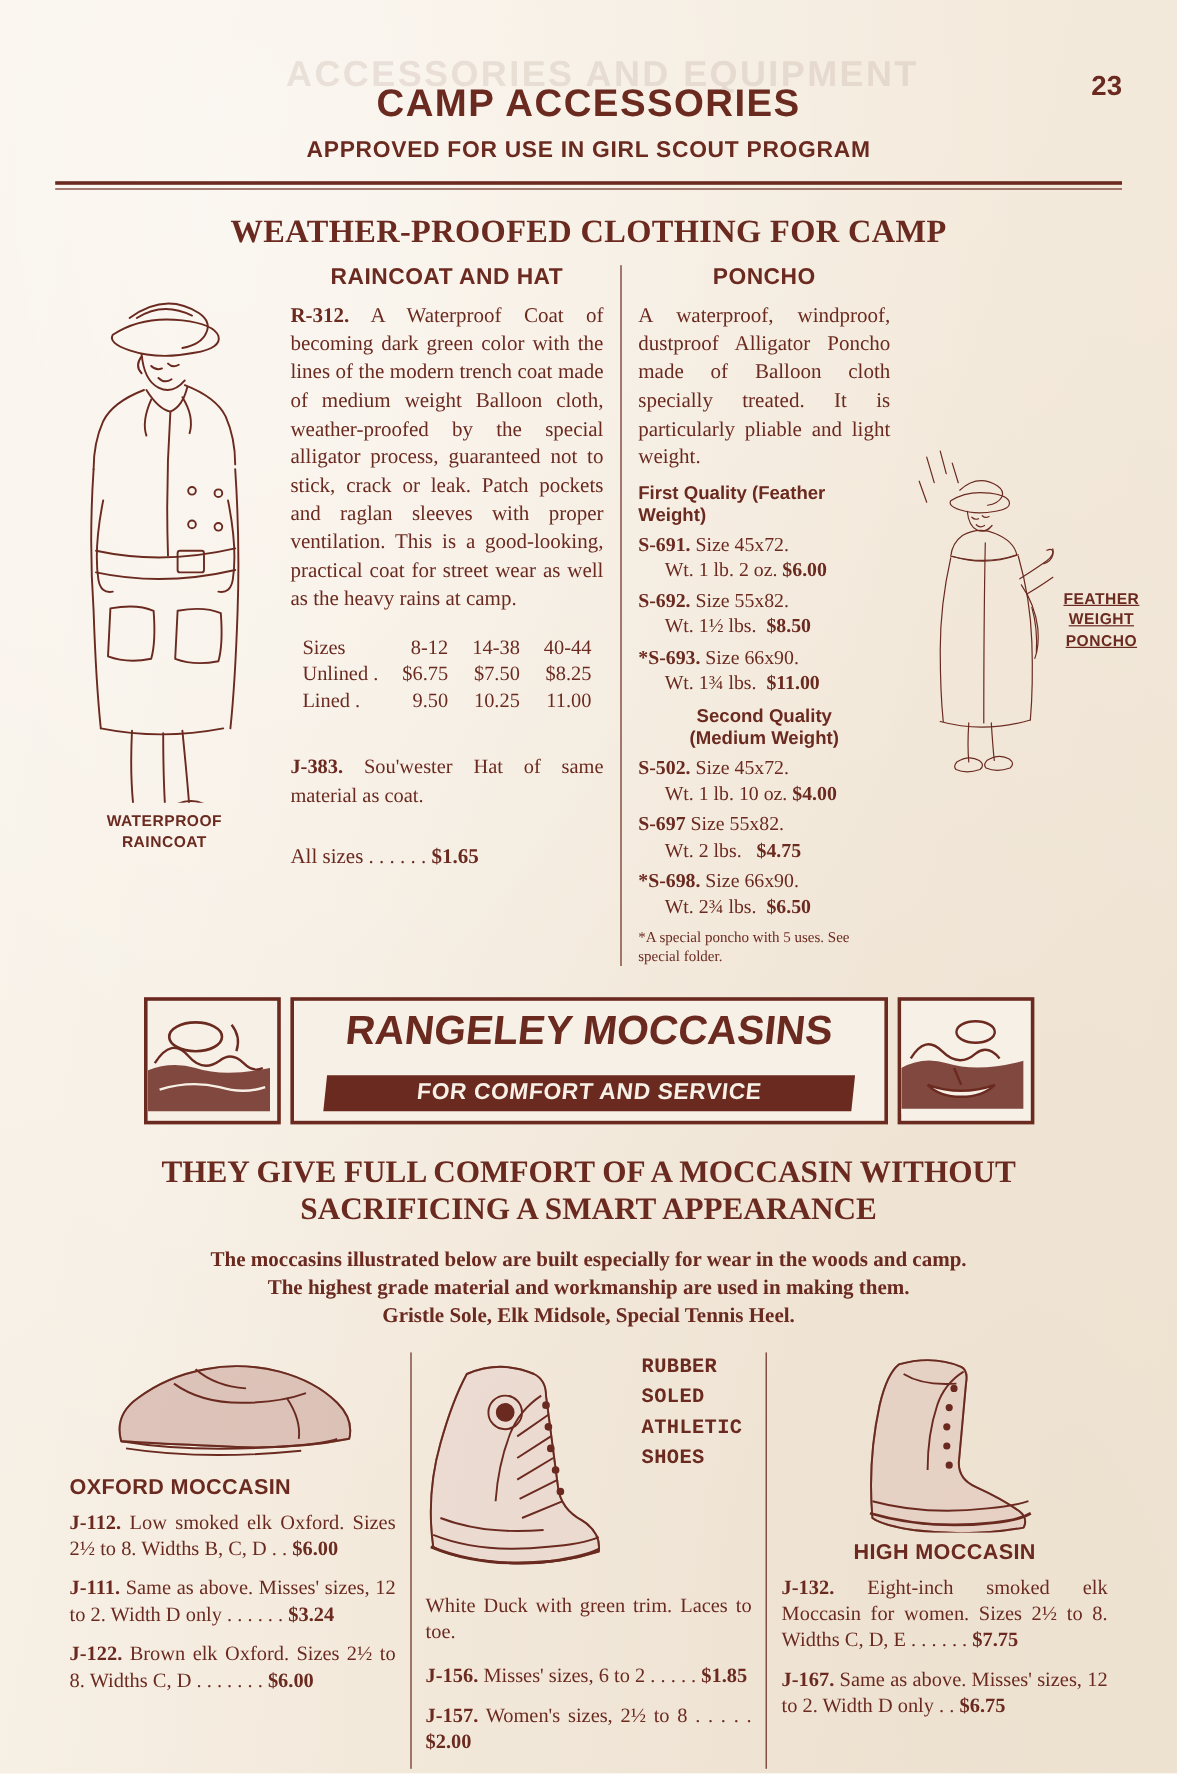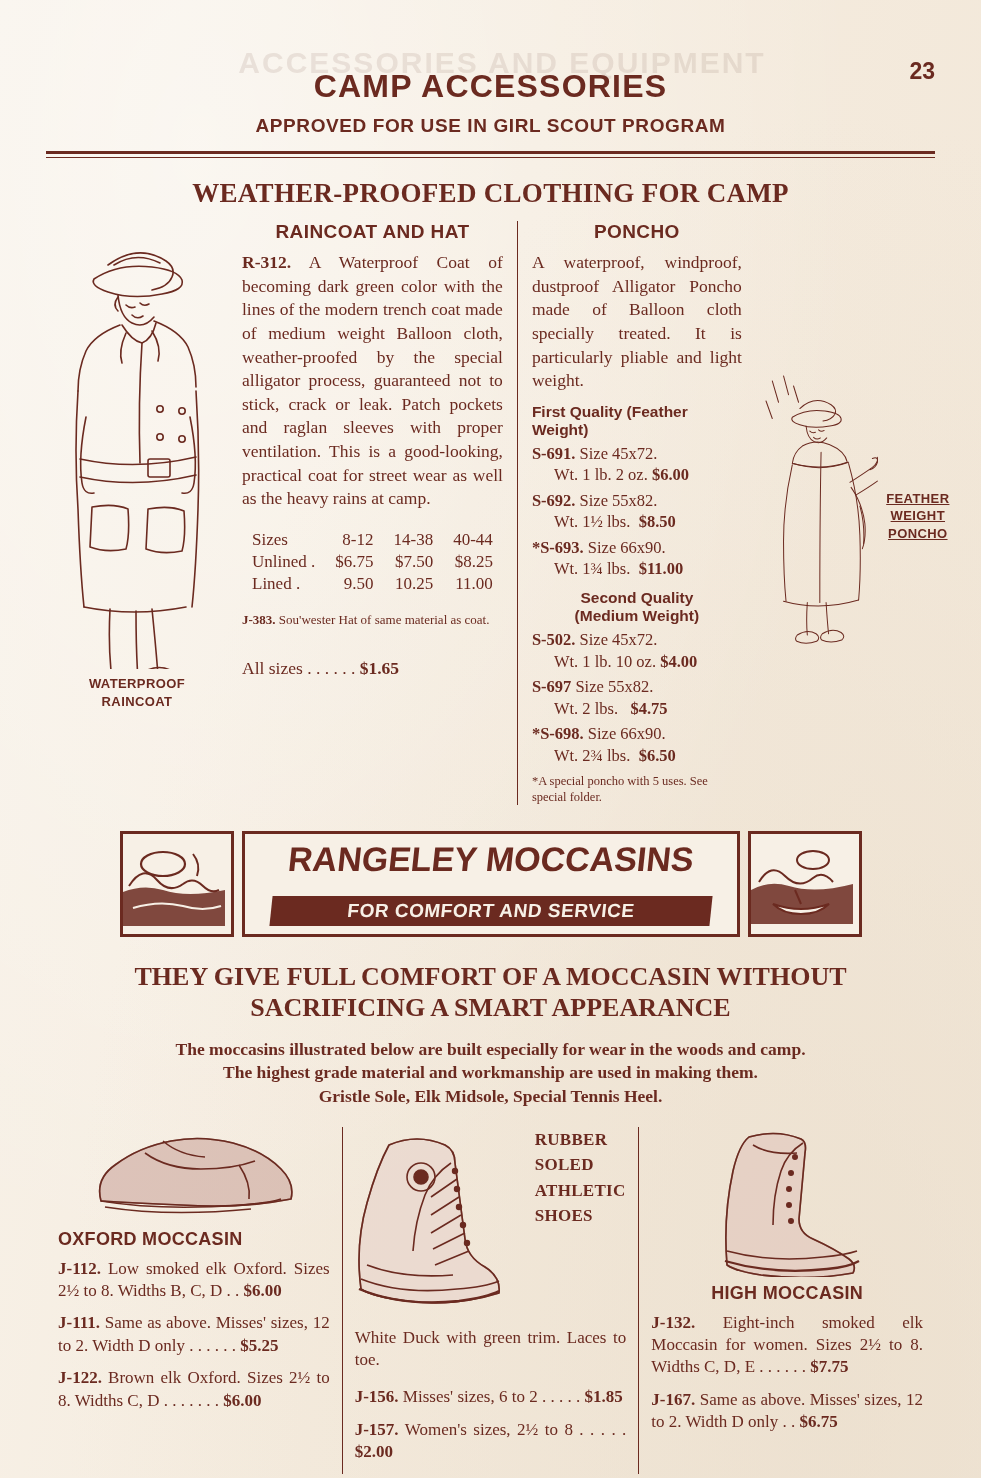--- a/index.html
+++ b/index.html
@@ -151,22 +151,22 @@
     border-collapse: collapse;
   }
   .size-table td {
     padding: 1px 10px;
     white-space: nowrap;
   }
   .size-table td.lbl { text-align: left; }
   .size-table td.num { text-align: right; }
 
   .hat-note {
-    margin-top: 16px;
-    font-size: 13px;
+    margin-top: 32px;
+    font-size: 17px;
     line-height: 1.4;
     text-align: justify;
   }
   .allsizes {
     margin-top: 29px;
     font-size: 17.5px;
   }
 
   .poncho-head-sub {
     font-family: "Liberation Sans", sans-serif;
@@ -273,21 +273,21 @@
     margin: 6px 0 8px 0;
   }
   .shoe-head.center { text-align: center; }
   .shoe-item {
     font-size: 17px;
     line-height: 1.32;
     text-align: justify;
     margin-bottom: 10px;
   }
   .rubber-label {
-    font-family: Liberation Serif, serif;
+    font-family: Liberation Mono, monospace;
     font-weight: bold;
     font-size: 17px;
     line-height: 1.5;
     letter-spacing: 0.3px;
   }
   .mid-desc {
     font-size: 17px;
     line-height: 1.35;
     text-align: justify;
     margin-top: 10px;
@@ -577,21 +577,21 @@
         <div class="shoe-head">OXFORD MOCCASIN</div>
 
         <div class="shoe-item">
           <b>J-112.</b>
           <span>Low smoked elk Oxford. Sizes 2½ to 8. Widths B, C, D . .</span>
           <b>$6.00</b>
         </div>
         <div class="shoe-item">
           <b>J-111.</b>
           <span>Same as above. Misses' sizes, 12 to 2. Width D only . . . . . .</span>
-          <b>$5.25</b>
+          <b>$3.24</b>
         </div>
         <div class="shoe-item">
           <b>J-122.</b>
           <span>Brown elk Oxford. Sizes 2½ to 8. Widths C, D . . . . . . .</span>
           <b>$6.00</b>
         </div>
       </div>
 
       <div class="shoe-col div">
         <div class="flexrow">

